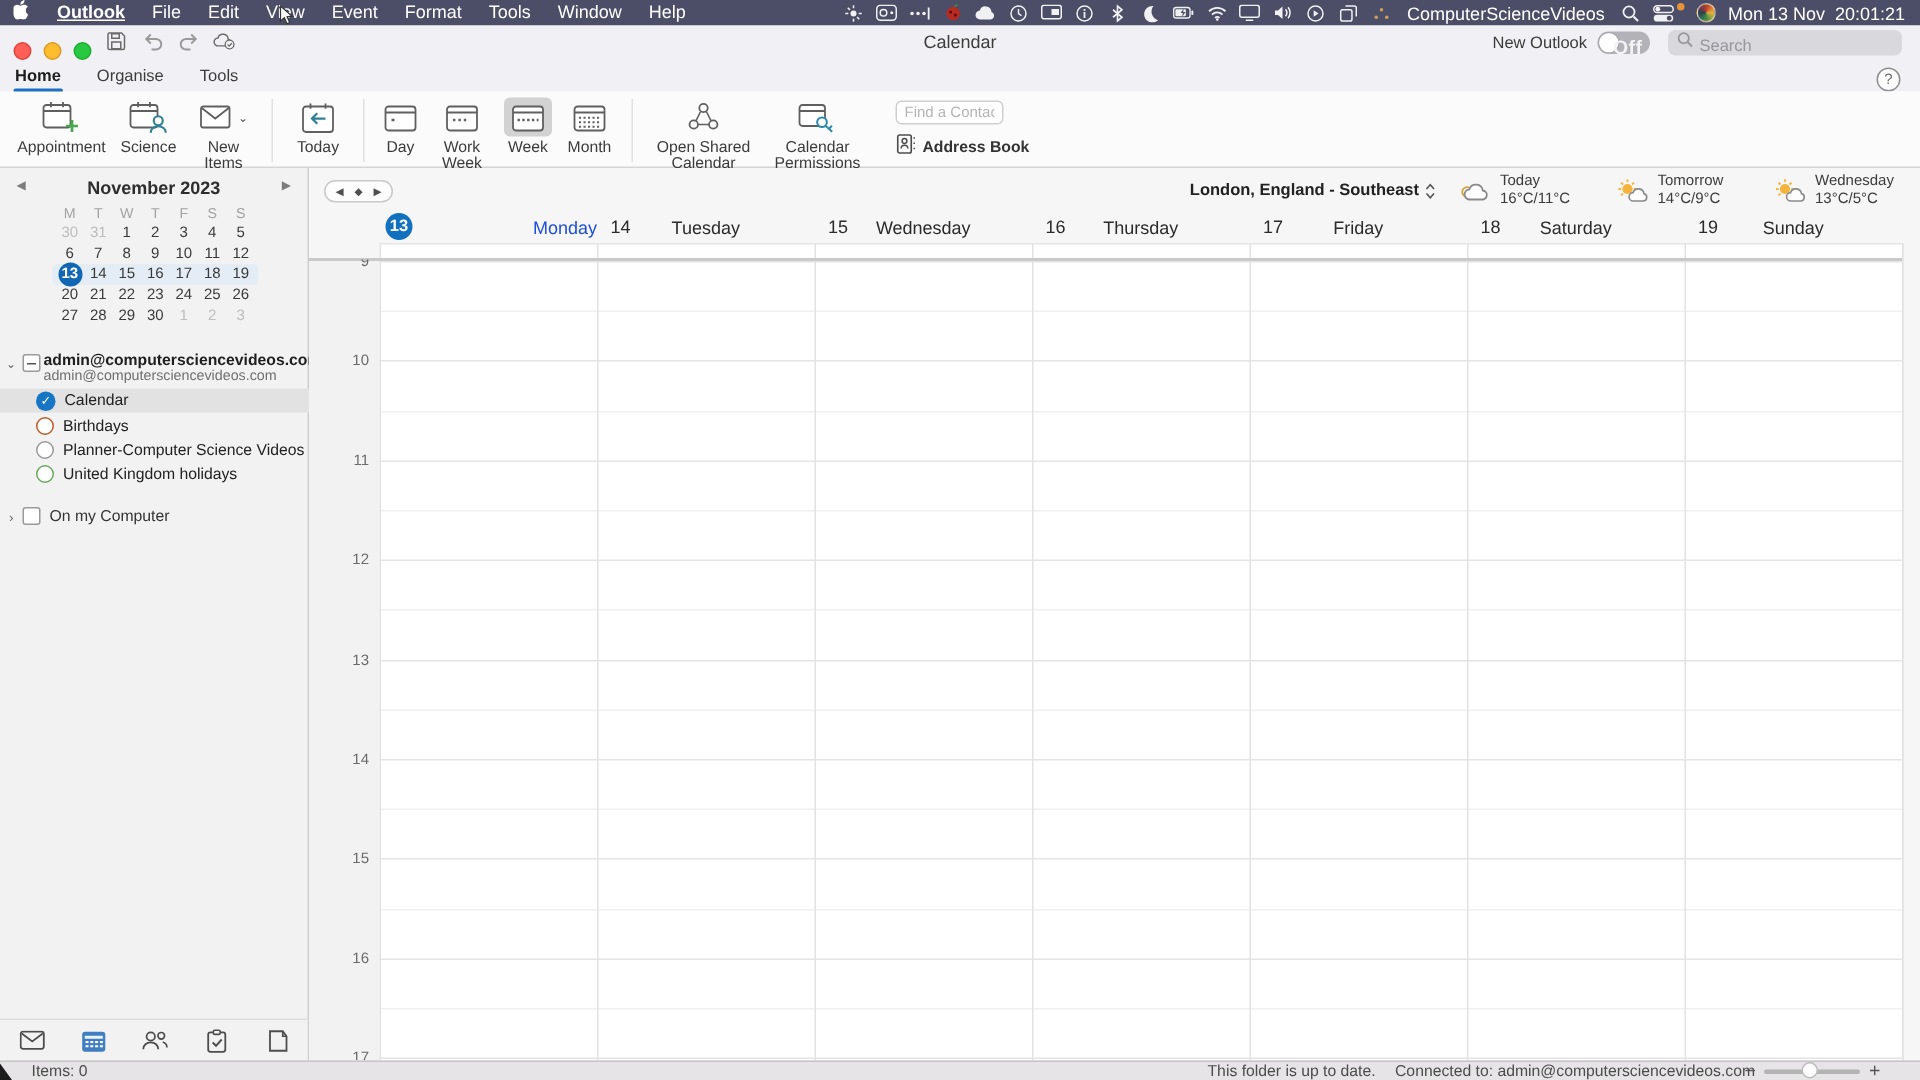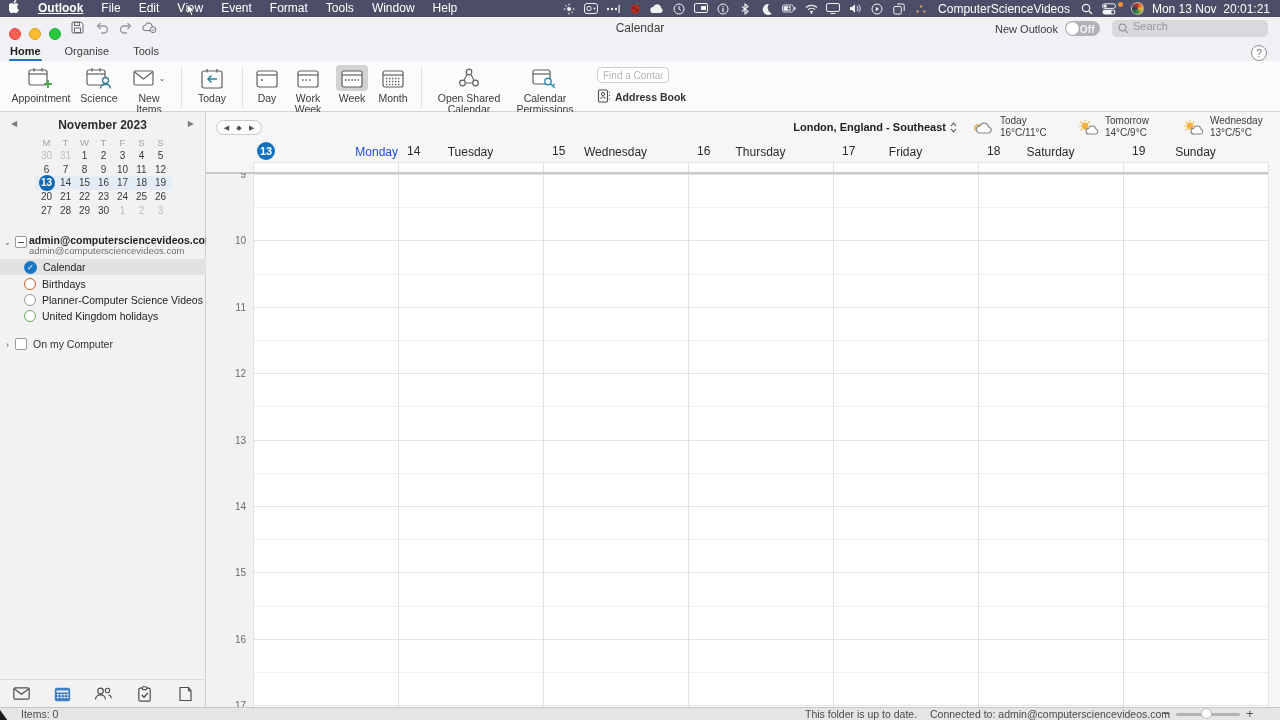--- a/index.html
+++ b/index.html
@@ -29,23 +29,23 @@
   .light { width:12px; height:12px; border-radius:50%; }
   .light.red { background:#ff5f57; border:1px solid #e0443e; }
   .light.yellow { background:#febc2e; border:1px solid #d89c22; }
   .light.green { background:#28c840; border:1px solid #1eae31; }
   .tb-tools { position:absolute; left:70px; top:3px; display:flex; gap:9px; align-items:center; }
   .tb-ic { width:15px; height:15px; display:inline-flex; align-items:center; justify-content:center; }
   .tb-title { position:absolute; left:0; right:0; top:4px; text-align:center; font-size:12px; color:#3d3d3d; }
   .new-outlook { position:absolute; right:180px; top:4px; display:flex; align-items:center; gap:7px; font-size:11px; color:#3a3a3a; }
   .toggle { width:35px; height:15px; border-radius:8px; background:#b3b2b8; position:relative; }
   .toggle .knob { position:absolute; left:1px; top:1px; width:13px; height:13px; border-radius:50%; background:#fff; box-shadow:0 0 1px rgba(0,0,0,.4); }
-  .toggle .state { position:absolute; right:5px; top:3px; font-size:10px; font-weight:700; color:#f4f4f4; letter-spacing:.3px; }
+  .toggle .state { position:absolute; right:5px; top:3px; font-size:13px; font-weight:700; color:#f4f4f4; letter-spacing:.3px; }
   .searchbox { position:absolute; right:12px; top:3px; width:156px; height:17px; background:#d9d8dd; border-radius:5px;
-               display:flex; align-items:flex-start; padding:0 6px; gap:4px; }
+               display:flex; align-items:flex-end; padding:0 6px; gap:4px; }
   .searchbox input { border:0; outline:0; background:transparent; font-size:11px; color:#5c5c5c; width:120px; font-family:inherit; }
   .searchbox input::placeholder { color:#97969c; }
 
   
   .tabsrow { position:absolute; left:0; top:40px; width:1280px; height:21px; background:#f1f0f4; display:flex; align-items:center; padding-left:10px; gap:24px; }
   .tab { font-size:11px; color:#3c3c3c; position:relative; cursor:default; }
   .tab.active { font-weight:700; color:#1d1d1d; }
   .tab.active::after { content:""; position:absolute; left:-1px; right:-1px; bottom:-5px; height:2.5px; background:#1f6fc2; border-radius:2px; }
   .help-circle { position:absolute; right:13px; top:45px; width:16px; height:16px; border:1.5px solid #8f8f8f; border-radius:50%;
                  font-size:10px; color:#6f6f6f; display:flex; align-items:center; justify-content:center; background:#fdfdfd; }

